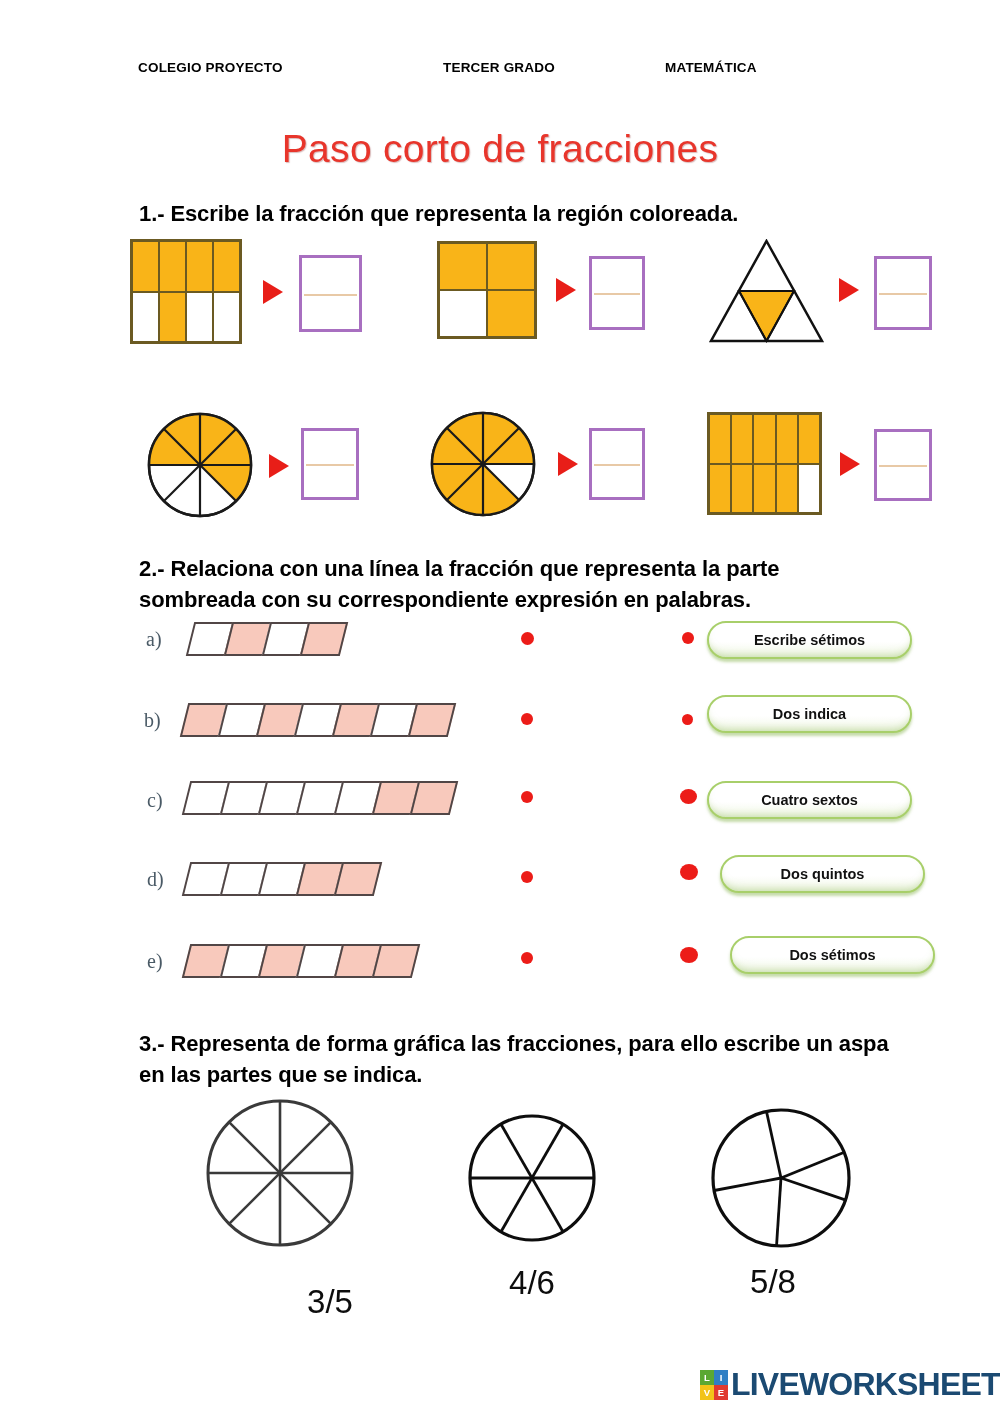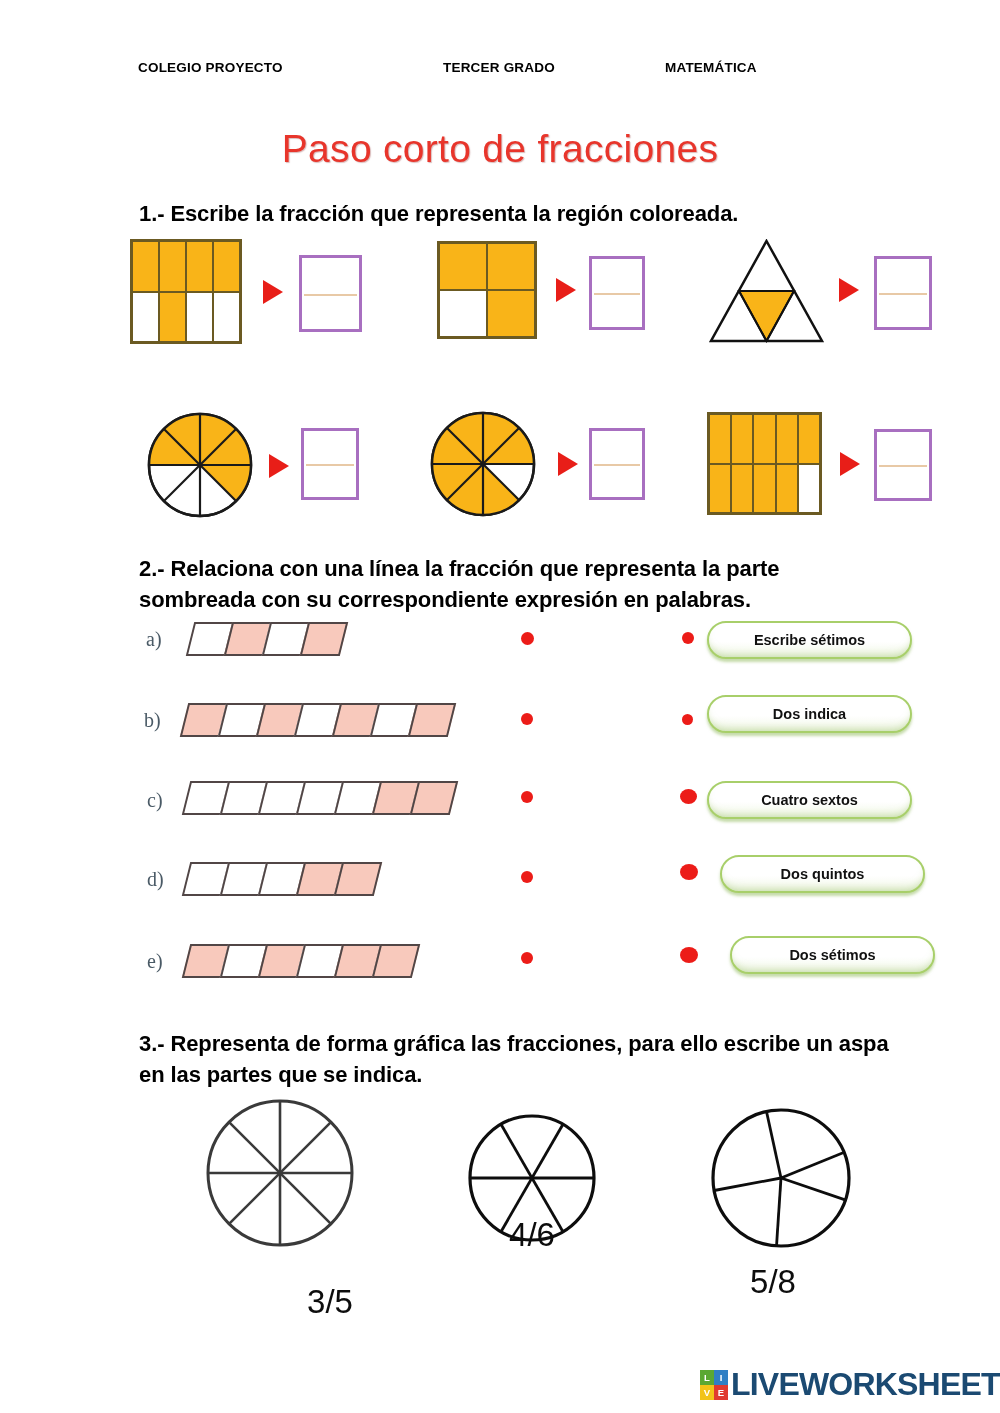--- a/index.html
+++ b/index.html
@@ -303,21 +303,21 @@
 <div class="grp" style="left:467px; top:1113px;">
   <svg width="130" height="130" viewBox="0 0 130 130">
     <circle cx="65" cy="65" r="62" fill="#ffffff" stroke="#0d0d0d" stroke-width="3.2"></circle>
     <g stroke="#0d0d0d" stroke-width="2.8">
       <line x1="3" y1="65" x2="127" y2="65"></line>
       <line x1="34" y1="11.3" x2="96" y2="118.7"></line>
       <line x1="96" y1="11.3" x2="34" y2="118.7"></line>
     </g>
   </svg>
 </div>
-<div class="frac-label" style="left:472px; top:1216px; width:120px;">4/6</div>
+<div class="frac-label" style="left:472px; top:1264px; width:120px;">4/6</div>
 
 <div class="grp" style="left:710px; top:1107px;">
   <svg width="142" height="142" viewBox="0 0 142 142">
     <circle cx="71" cy="71" r="68" fill="#ffffff" stroke="#0d0d0d" stroke-width="3.2"></circle>
     <g stroke="#0d0d0d" stroke-width="2.8">
       <line x1="71" y1="71" x2="56.5" y2="4.5"></line>
       <line x1="71" y1="71" x2="133.7" y2="45.5"></line>
       <line x1="71" y1="71" x2="136.6" y2="93.3"></line>
       <line x1="71" y1="71" x2="66.5" y2="138.8"></line>
       <line x1="71" y1="71" x2="4.2" y2="83.5"></line>

